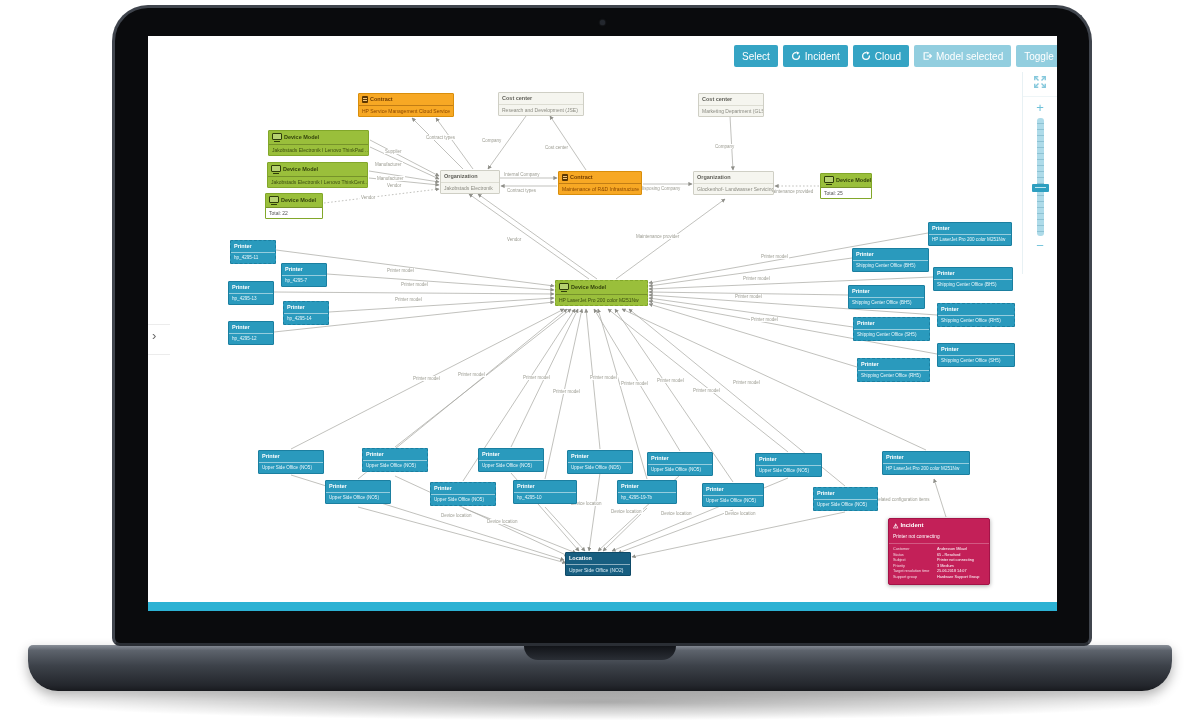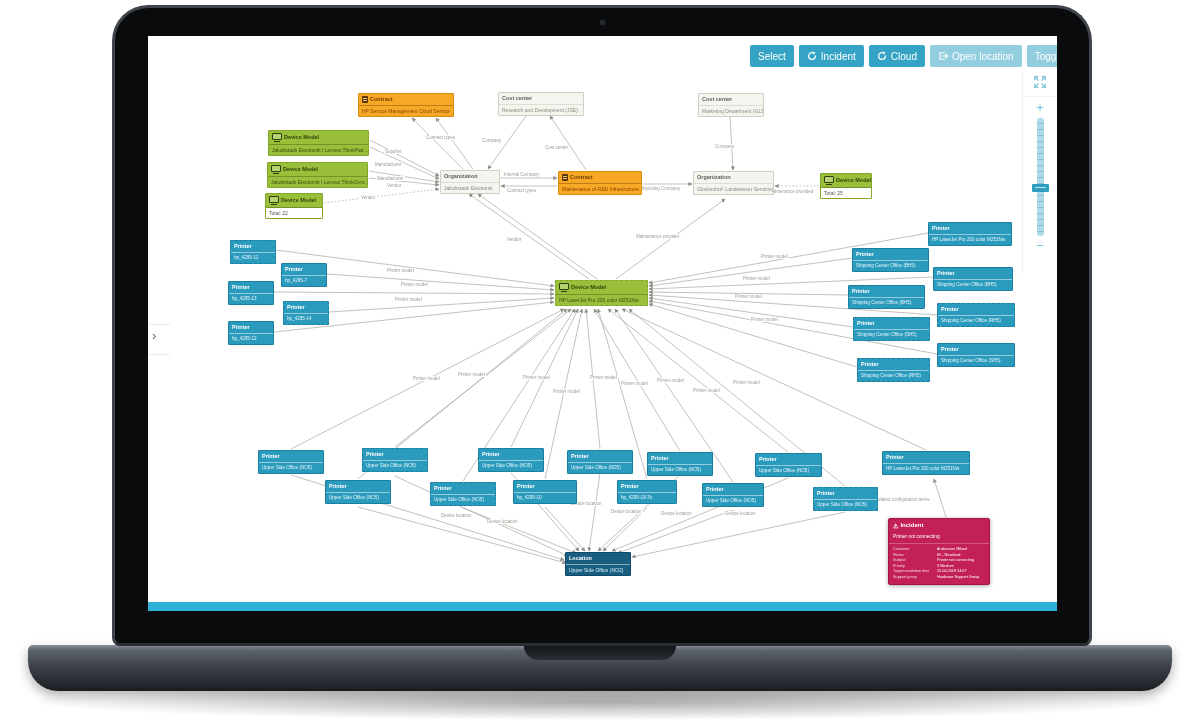--- a/index.html
+++ b/index.html
@@ -16,21 +16,21 @@
   .lid{position:absolute;left:112px;top:5px;width:980px;height:641px;background:#0a0b0d;
     border:3px solid #40454d;border-bottom-color:#2a2e34;border-radius:36px 36px 8px 8px;box-sizing:border-box;}
   .camera{position:absolute;left:50%;top:12px;width:5px;height:5px;margin-left:-2px;border-radius:50%;
     background:#23272e;box-shadow:0 0 2px #3a3f46;}
 
   
   .screen{position:absolute;left:33px;top:28px;width:909px;height:575px;background:#ffffff;overflow:hidden;}
   .bottombar{position:absolute;left:0;bottom:0;width:909px;height:9px;background:#2cb2d4;}
 
   
-  .toolbar{position:absolute;left:586px;top:9px;display:flex;gap:5px;margin-left:16px;}
+  .toolbar{position:absolute;left:586px;top:9px;display:flex;gap:5px;}
   .tbtn{height:22px;display:flex;align-items:center;justify-content:center;gap:4px;padding:0 8px;
     background:#35a4c4;color:#fff;font-size:10px;border:none;border-radius:2px;cursor:pointer;white-space:nowrap;}
   .tbtn.light{background:#92cedf;}
   .tbtn svg{display:block;}
 
   
   .ctrl{position:absolute;left:874px;top:36px;width:34px;height:202px;background:#fff;
     border-left:1px solid #e8f1f4;}
   .expand-btn{height:24px;display:flex;align-items:center;justify-content:center;cursor:pointer;
     border-bottom:1px solid #eef5f7;}
@@ -493,21 +493,21 @@
           <span>Cloud</span>
         </button>
         <button class="tbtn light">
           <span>
               <svg width="10" height="10" viewBox="0 0 14 14">
                 <path d="M9.5 2.5 H3 V11.5 H9.5" fill="none" stroke="#fff" stroke-width="1.6"></path>
                 <path d="M6.5 7 H12.6" stroke="#fff" stroke-width="1.6"></path>
                 <path d="M10.4 4.2 L13.2 7 L10.4 9.8" fill="none" stroke="#fff" stroke-width="1.6"></path>
               </svg>
             </span>
-          <span>Open location</span>
+          <span>Model selected</span>
         </button>
         <button class="tbtn light">
           <span>Toggle extend</span>
         </button>
       </div>
 
       <div class="ctrl">
         <div class="expand-btn">
           <span><svg width="14" height="14" viewBox="0 0 16 16" fill="none" stroke="#85c8dc" stroke-width="1.6">
                 <path d="M10 2 h4 v4"></path>

